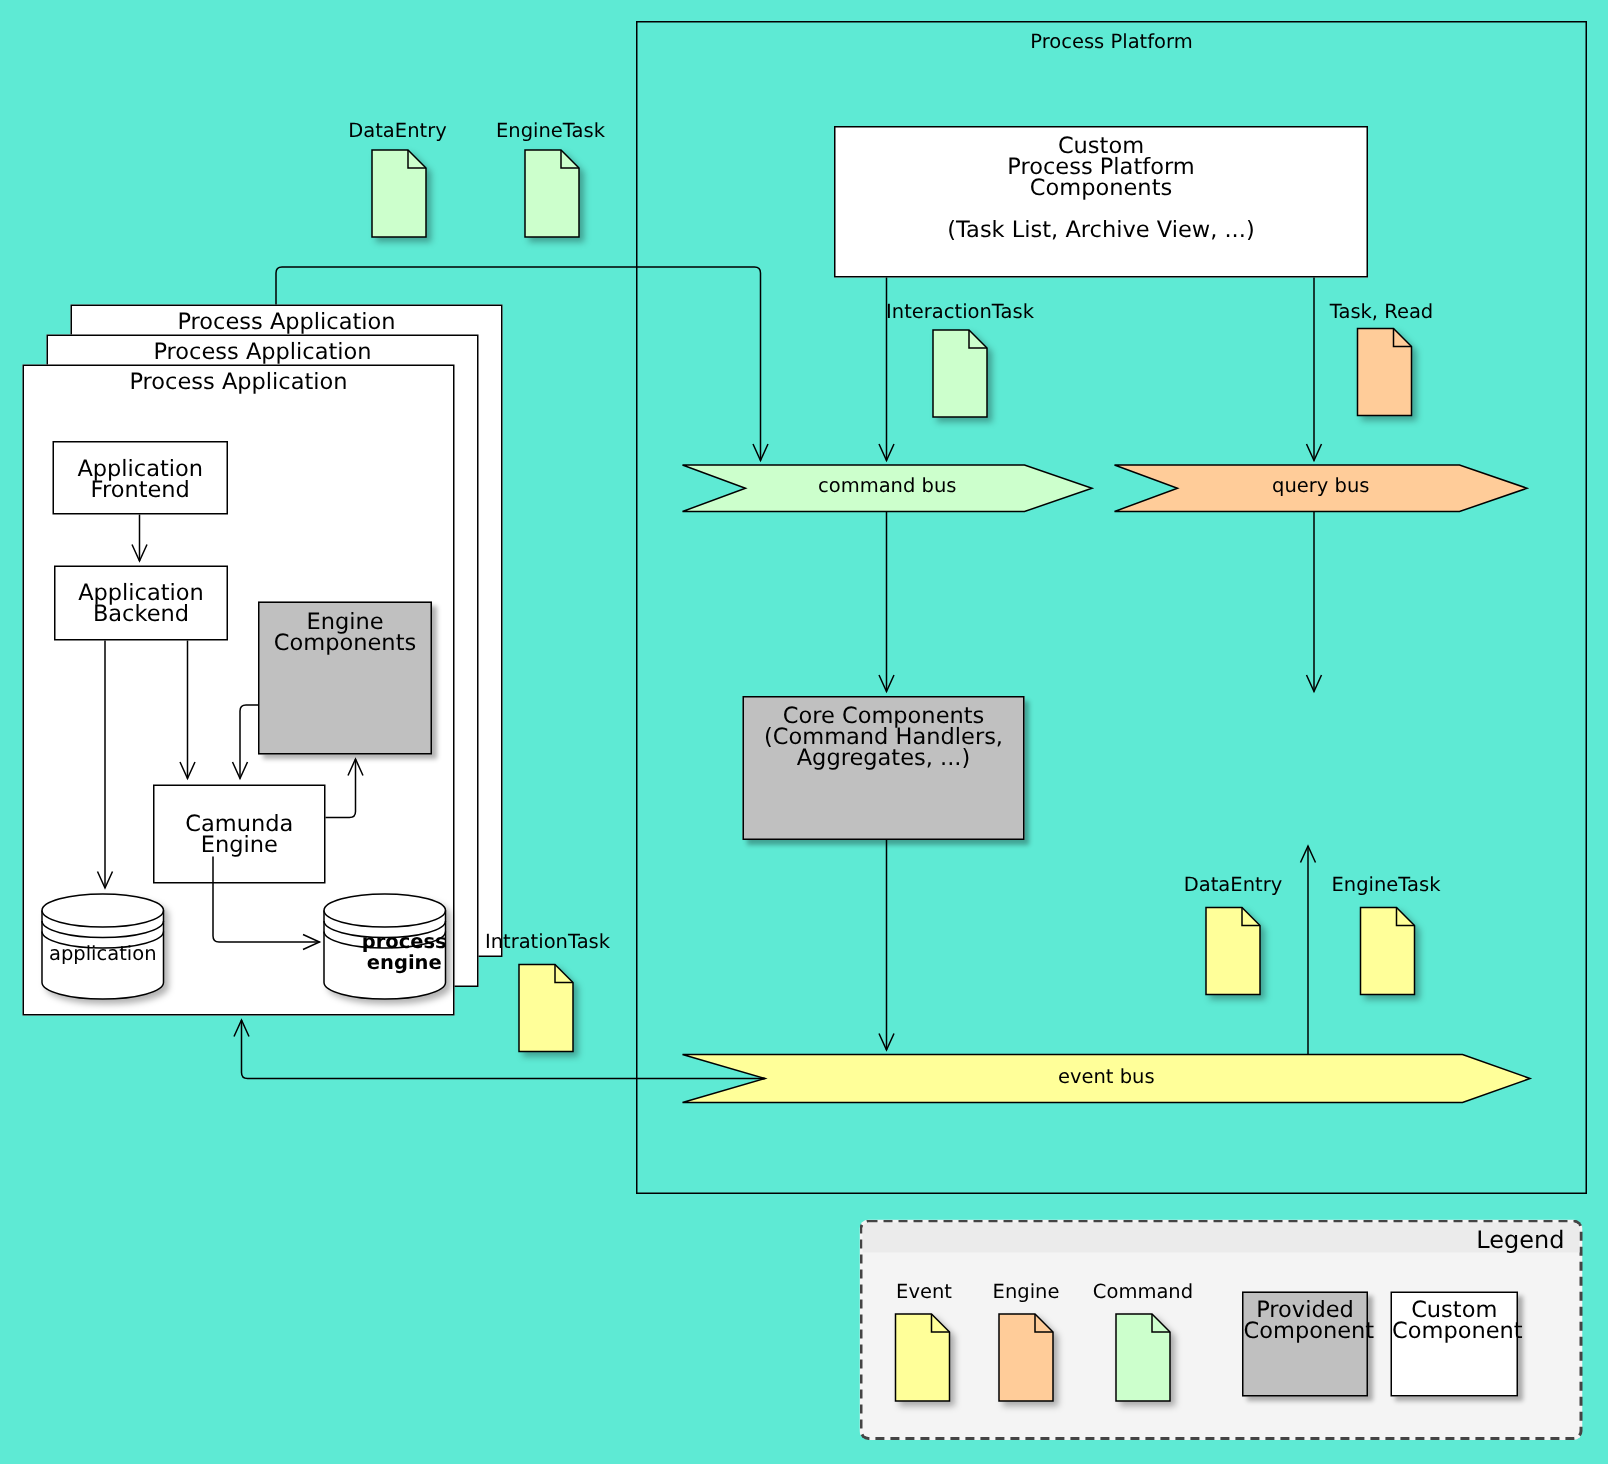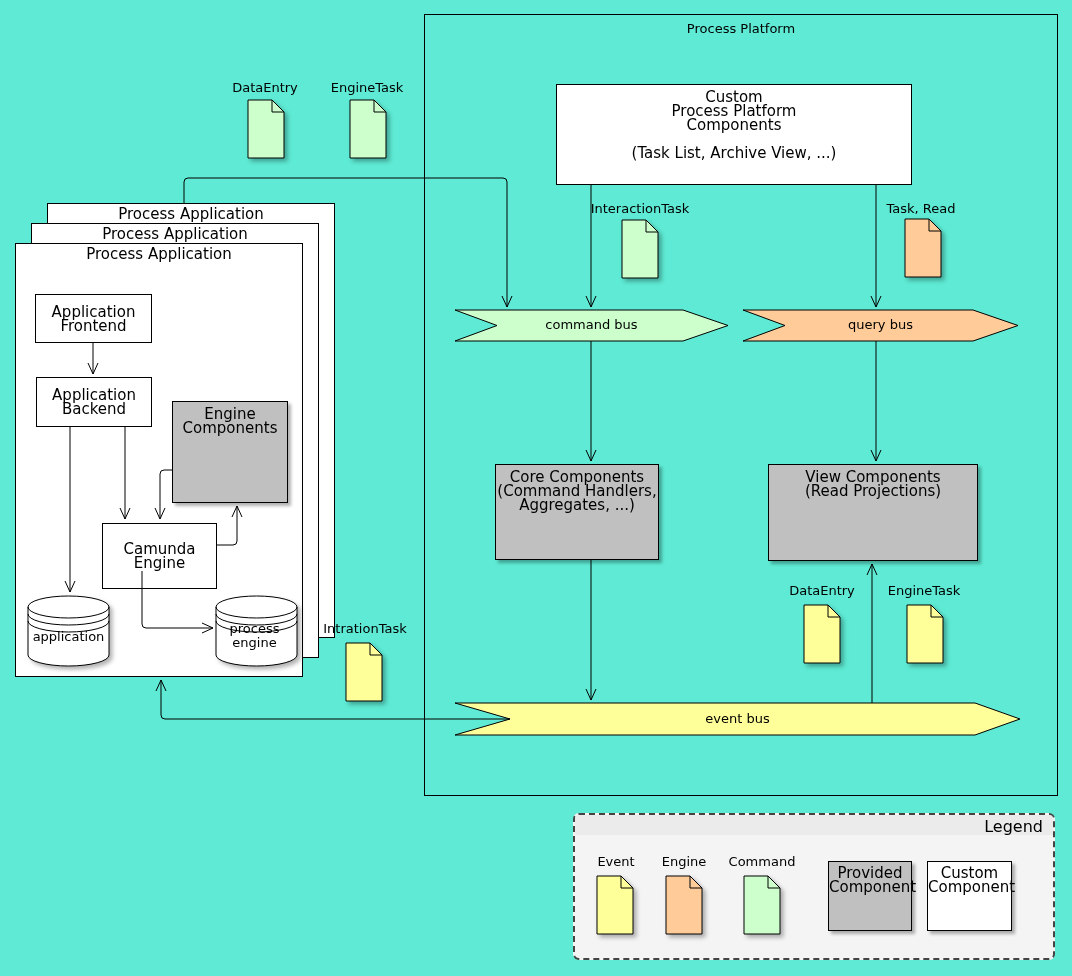--- a/index.html
+++ b/index.html
@@ -52,21 +52,21 @@
       <path d="M216,607 a40.5,11 0 0 0 81,0" fill="none" stroke="#000"></path>
       <path d="M216,614 a40.5,11 0 0 0 81,0" fill="none" stroke="#000"></path>
       <path d="M216,621 a40.5,11 0 0 0 81,0" fill="none" stroke="#000"></path>
     </g>
   </svg>
 
   <div class="lbl" style="left:455px;top:318px;width:273px;">command bus</div>
   <div class="lbl" style="left:743px;top:318px;width:275px;">query bus</div>
   <div class="lbl" style="left:455px;top:712px;width:565px;">event bus</div>
   <div class="lbl" style="left:28px;top:630px;width:81px;">application</div>
-  <div class="lbl" style="left:214px;top:622px;width:81px;">process
+  <div class="lbl" style="left:229px;top:622px;width:81px;font-weight:bold;">process
 engine</div>
 
   <div class="box vcen" style="left:35px;top:294px;width:117px;height:49px;">
     <div class="boxtext">Application
 Frontend</div>
   </div>
   <div class="box vcen" style="left:36px;top:377px;width:116px;height:50px;">
     <div class="boxtext">Application
 Backend</div>
   </div>
@@ -79,28 +79,24 @@
 Engine</div>
   </div>
 
   <div class="box" style="left:556px;top:84px;width:356px;height:101px;">
     <div class="boxtext" style="margin-top:5px;">Custom
 Process Platform
 Components
 
 (Task List, Archive View, ...)</div>
   </div>
-  <div class="box graybox" style="left:495px;top:464px;width:164px;height:96px;">
+  <div class="box graybox" style="left:495px;top:464px;width:188px;height:96px;">
     <div class="boxtext ttext">Core Components
 (Command Handlers,
 Aggregates, ...)</div>
-  </div>
-  <div class="box graybox" style="left:768px;top:464px;width:210px;height:97px;">
-    <div class="boxtext ttext">View Components
-(Read Projections)</div>
   </div>
 
   <svg class="doc" style="left:247px;top:99px;" width="40" height="62">
     <polygon points="1,1 25,1 37,13 37,59 1,59" stroke="#000" fill="#ccffcc"></polygon>
     <polyline points="25,1 25,13 37,13" fill="none" stroke="#000"></polyline>
   </svg>
   <div class="lbl" style="left:205px;top:81px;width:120px;">DataEntry</div>
 
   <svg class="doc" style="left:349px;top:99px;" width="40" height="62">
     <polygon points="1,1 25,1 37,13 37,59 1,59" stroke="#000" fill="#ccffcc"></polygon>

